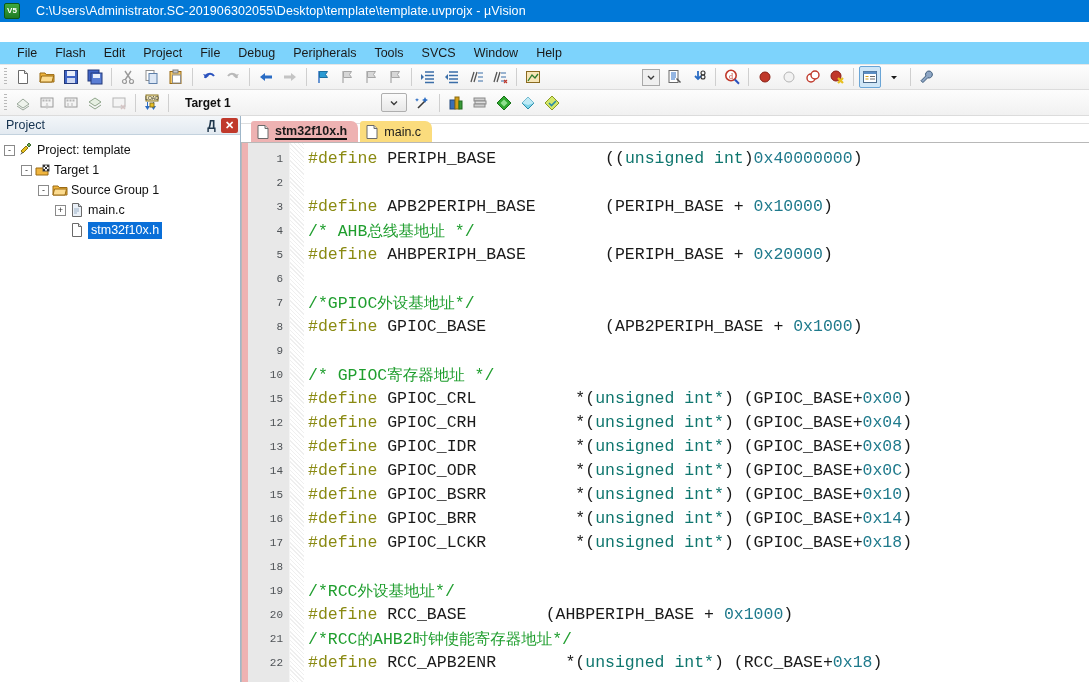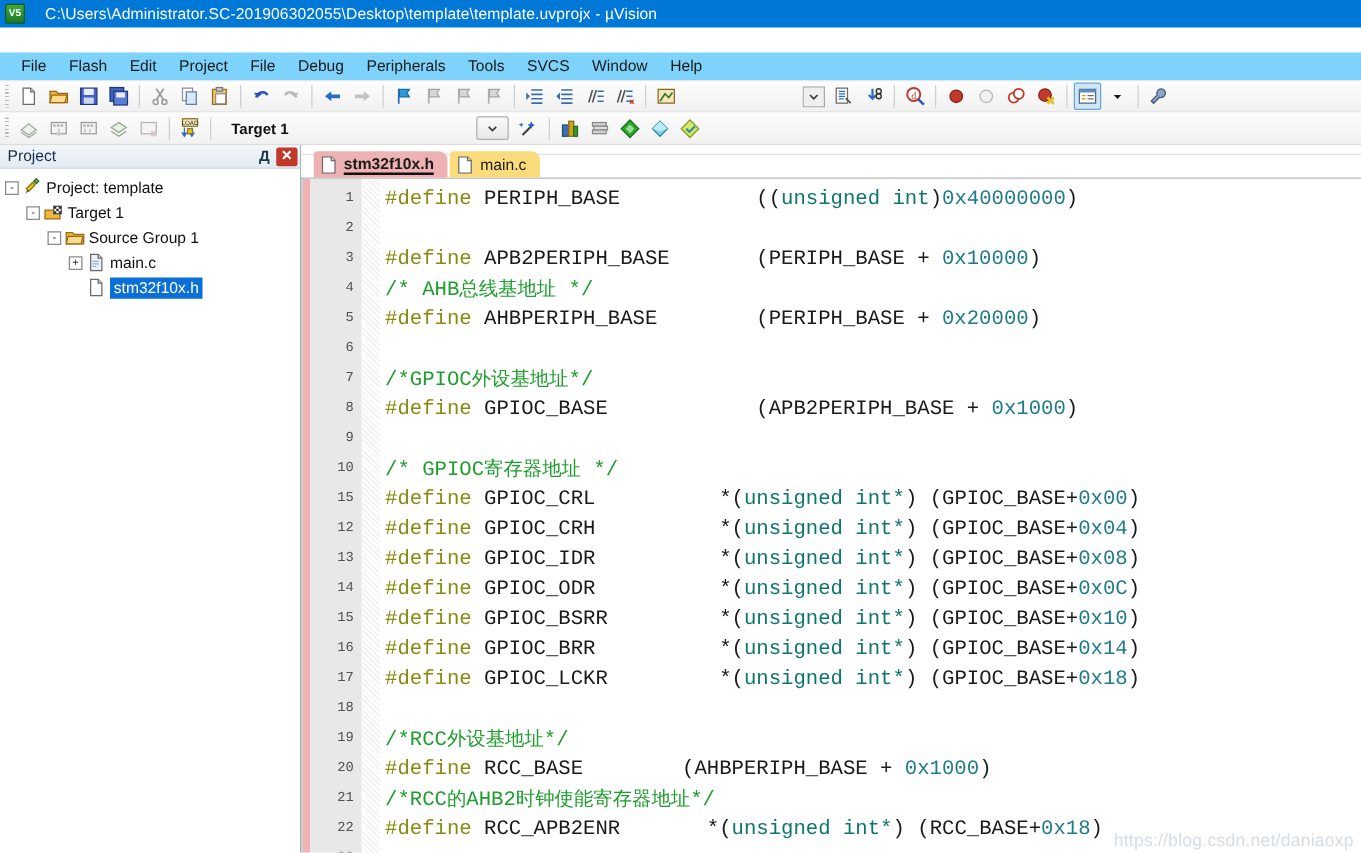--- a/index.html
+++ b/index.html
@@ -809,16 +809,15 @@
           <div class="ln">17</div>
           <div class="ln">18</div>
           <div class="ln">19</div>
           <div class="ln">20</div>
           <div class="ln">21</div>
           <div class="ln">22</div>
           <div class="ln">23</div>
         </div>
       <div id="hatch"></div>
       <div id="code"><div class="cl"><span class="k-def">#define </span><span class="k-id">PERIPH_BASE</span><span class="k-pun">           </span><span class="k-pun">((</span><span class="k-kw">unsigned int</span><span class="k-pun">)</span><span class="k-num">0x40000000</span><span class="k-pun">)</span></div><div class="cl">&nbsp;</div><div class="cl"><span class="k-def">#define </span><span class="k-id">APB2PERIPH_BASE</span><span class="k-pun">       </span><span class="k-pun">(PERIPH_BASE + </span><span class="k-num">0x10000</span><span class="k-pun">)</span></div><div class="cl"><span class="k-cmt">/* AHB</span><span class="k-cmt cn">总线基地址</span><span class="k-cmt"> */</span></div><div class="cl"><span class="k-def">#define </span><span class="k-id">AHBPERIPH_BASE</span><span class="k-pun">        </span><span class="k-pun">(PERIPH_BASE + </span><span class="k-num">0x20000</span><span class="k-pun">)</span></div><div class="cl">&nbsp;</div><div class="cl"><span class="k-cmt">/*GPIOC</span><span class="k-cmt cn">外设基地址</span><span class="k-cmt">*/</span></div><div class="cl"><span class="k-def">#define </span><span class="k-id">GPIOC_BASE</span><span class="k-pun">            </span><span class="k-pun">(APB2PERIPH_BASE + </span><span class="k-num">0x1000</span><span class="k-pun">)</span></div><div class="cl">&nbsp;</div><div class="cl"><span class="k-cmt">/* GPIOC</span><span class="k-cmt cn">寄存器地址</span><span class="k-cmt"> */</span></div><div class="cl"><span class="k-def">#define </span><span class="k-id">GPIOC_CRL</span><span class="k-pun">          *(</span><span class="k-kw">unsigned int</span><span class="k-kw">*</span><span class="k-pun">) (GPIOC_BASE+</span><span class="k-num">0x00</span><span class="k-pun">)</span></div><div class="cl"><span class="k-def">#define </span><span class="k-id">GPIOC_CRH</span><span class="k-pun">          *(</span><span class="k-kw">unsigned int</span><span class="k-kw">*</span><span class="k-pun">) (GPIOC_BASE+</span><span class="k-num">0x04</span><span class="k-pun">)</span></div><div class="cl"><span class="k-def">#define </span><span class="k-id">GPIOC_IDR</span><span class="k-pun">          *(</span><span class="k-kw">unsigned int</span><span class="k-kw">*</span><span class="k-pun">) (GPIOC_BASE+</span><span class="k-num">0x08</span><span class="k-pun">)</span></div><div class="cl"><span class="k-def">#define </span><span class="k-id">GPIOC_ODR</span><span class="k-pun">          *(</span><span class="k-kw">unsigned int</span><span class="k-kw">*</span><span class="k-pun">) (GPIOC_BASE+</span><span class="k-num">0x0C</span><span class="k-pun">)</span></div><div class="cl"><span class="k-def">#define </span><span class="k-id">GPIOC_BSRR</span><span class="k-pun">         *(</span><span class="k-kw">unsigned int</span><span class="k-kw">*</span><span class="k-pun">) (GPIOC_BASE+</span><span class="k-num">0x10</span><span class="k-pun">)</span></div><div class="cl"><span class="k-def">#define </span><span class="k-id">GPIOC_BRR</span><span class="k-pun">          *(</span><span class="k-kw">unsigned int</span><span class="k-kw">*</span><span class="k-pun">) (GPIOC_BASE+</span><span class="k-num">0x14</span><span class="k-pun">)</span></div><div class="cl"><span class="k-def">#define </span><span class="k-id">GPIOC_LCKR</span><span class="k-pun">         *(</span><span class="k-kw">unsigned int</span><span class="k-kw">*</span><span class="k-pun">) (GPIOC_BASE+</span><span class="k-num">0x18</span><span class="k-pun">)</span></div><div class="cl">&nbsp;</div><div class="cl"><span class="k-cmt">/*RCC</span><span class="k-cmt cn">外设基地址</span><span class="k-cmt">*/</span></div><div class="cl"><span class="k-def">#define </span><span class="k-id">RCC_BASE</span><span class="k-pun">        (AHBPERIPH_BASE + </span><span class="k-num">0x1000</span><span class="k-pun">)</span></div><div class="cl"><span class="k-cmt">/*RCC</span><span class="k-cmt cn">的</span><span class="k-cmt">AHB2</span><span class="k-cmt cn">时钟使能寄存器地址</span><span class="k-cmt">*/</span></div><div class="cl"><span class="k-def">#define </span><span class="k-id">RCC_APB2ENR</span><span class="k-pun">       *(</span><span class="k-kw">unsigned int</span><span class="k-kw">*</span><span class="k-pun">) (RCC_BASE+</span><span class="k-num">0x18</span><span class="k-pun">)</span></div><div class="cl">&nbsp;</div></div>
-      <div id="watermark">https://blog.csdn.net/daniaoxp</div>
     </div>
   </div>
 </div>
 
 </body></html>

